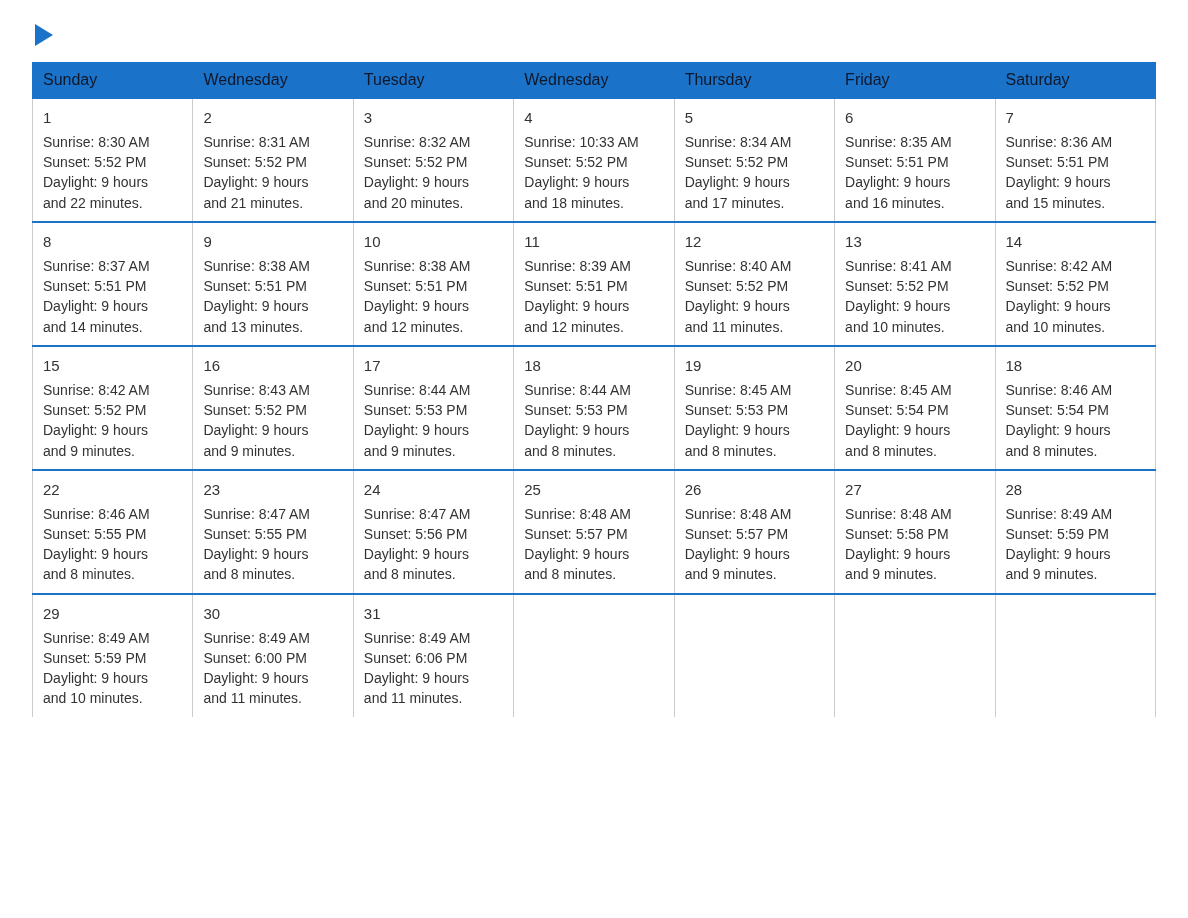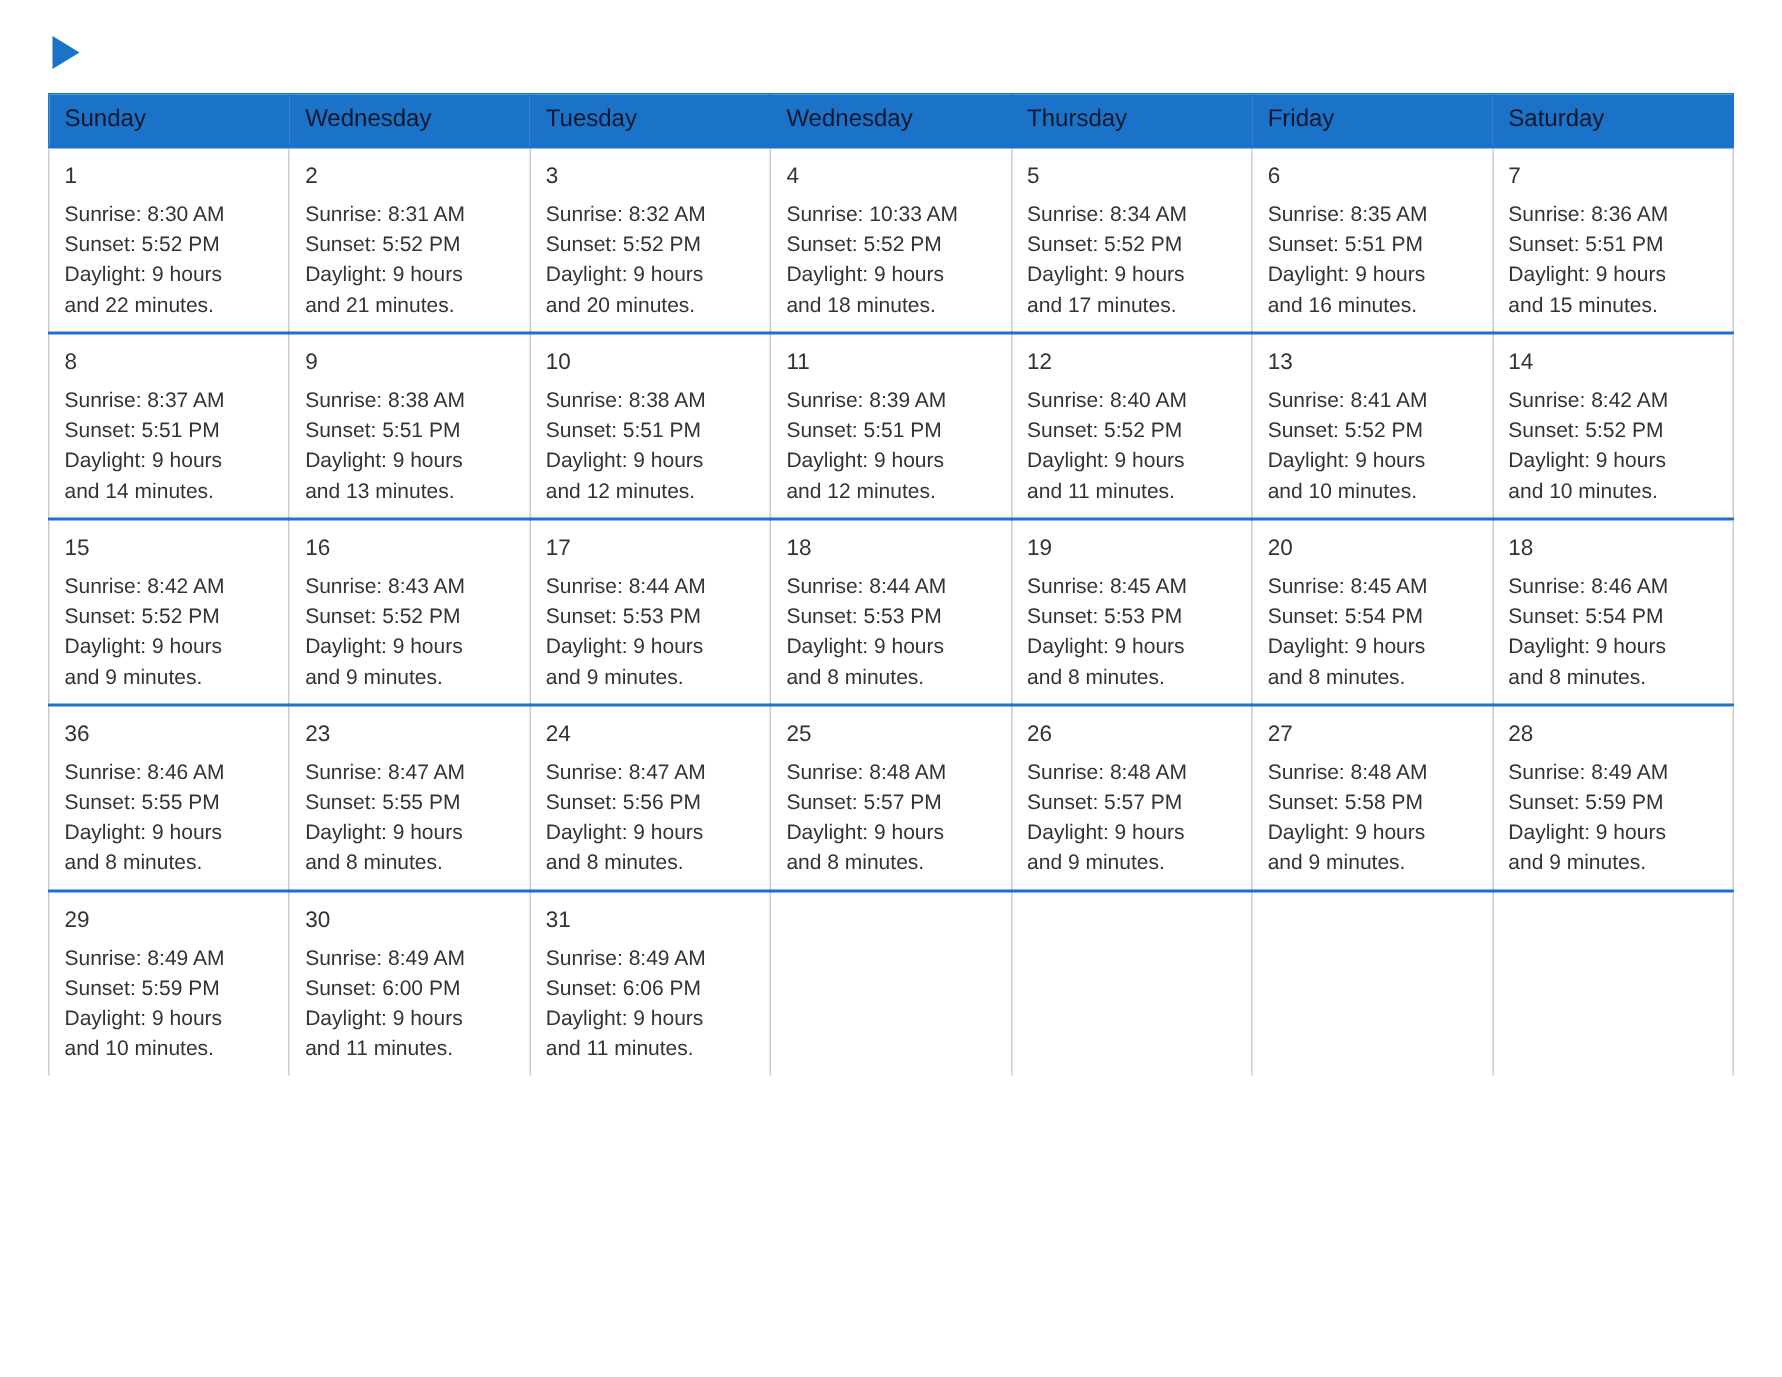--- a/index.html
+++ b/index.html
@@ -149,21 +149,21 @@
       <tr>
         <td><span class="day-num">15</span><span>Sunrise: 8:42 AM</span><br><span>Sunset: 5:52 PM</span><br><span>Daylight: 9 hours<br>and 9 minutes.</span></td>
         <td><span class="day-num">16</span><span>Sunrise: 8:43 AM</span><br><span>Sunset: 5:52 PM</span><br><span>Daylight: 9 hours<br>and 9 minutes.</span></td>
         <td><span class="day-num">17</span><span>Sunrise: 8:44 AM</span><br><span>Sunset: 5:53 PM</span><br><span>Daylight: 9 hours<br>and 9 minutes.</span></td>
         <td><span class="day-num">18</span><span>Sunrise: 8:44 AM</span><br><span>Sunset: 5:53 PM</span><br><span>Daylight: 9 hours<br>and 8 minutes.</span></td>
         <td><span class="day-num">19</span><span>Sunrise: 8:45 AM</span><br><span>Sunset: 5:53 PM</span><br><span>Daylight: 9 hours<br>and 8 minutes.</span></td>
         <td><span class="day-num">20</span><span>Sunrise: 8:45 AM</span><br><span>Sunset: 5:54 PM</span><br><span>Daylight: 9 hours<br>and 8 minutes.</span></td>
         <td><span class="day-num">18</span><span>Sunrise: 8:46 AM</span><br><span>Sunset: 5:54 PM</span><br><span>Daylight: 9 hours<br>and 8 minutes.</span></td>
       </tr>
       <tr>
-        <td><span class="day-num">36</span><span>Sunrise: 8:46 AM</span><br><span>Sunset: 5:55 PM</span><br><span>Daylight: 9 hours<br>and 8 minutes.</span></td>
+        <td><span class="day-num">22</span><span>Sunrise: 8:46 AM</span><br><span>Sunset: 5:55 PM</span><br><span>Daylight: 9 hours<br>and 8 minutes.</span></td>
         <td><span class="day-num">23</span><span>Sunrise: 8:47 AM</span><br><span>Sunset: 5:55 PM</span><br><span>Daylight: 9 hours<br>and 8 minutes.</span></td>
         <td><span class="day-num">24</span><span>Sunrise: 8:47 AM</span><br><span>Sunset: 5:56 PM</span><br><span>Daylight: 9 hours<br>and 8 minutes.</span></td>
         <td><span class="day-num">25</span><span>Sunrise: 8:48 AM</span><br><span>Sunset: 5:57 PM</span><br><span>Daylight: 9 hours<br>and 8 minutes.</span></td>
         <td><span class="day-num">26</span><span>Sunrise: 8:48 AM</span><br><span>Sunset: 5:57 PM</span><br><span>Daylight: 9 hours<br>and 9 minutes.</span></td>
         <td><span class="day-num">27</span><span>Sunrise: 8:48 AM</span><br><span>Sunset: 5:58 PM</span><br><span>Daylight: 9 hours<br>and 9 minutes.</span></td>
         <td><span class="day-num">28</span><span>Sunrise: 8:49 AM</span><br><span>Sunset: 5:59 PM</span><br><span>Daylight: 9 hours<br>and 9 minutes.</span></td>
       </tr>
       <tr>
         <td><span class="day-num">29</span><span>Sunrise: 8:49 AM</span><br><span>Sunset: 5:59 PM</span><br><span>Daylight: 9 hours<br>and 10 minutes.</span></td>
         <td><span class="day-num">30</span><span>Sunrise: 8:49 AM</span><br><span>Sunset: 6:00 PM</span><br><span>Daylight: 9 hours<br>and 11 minutes.</span></td>

